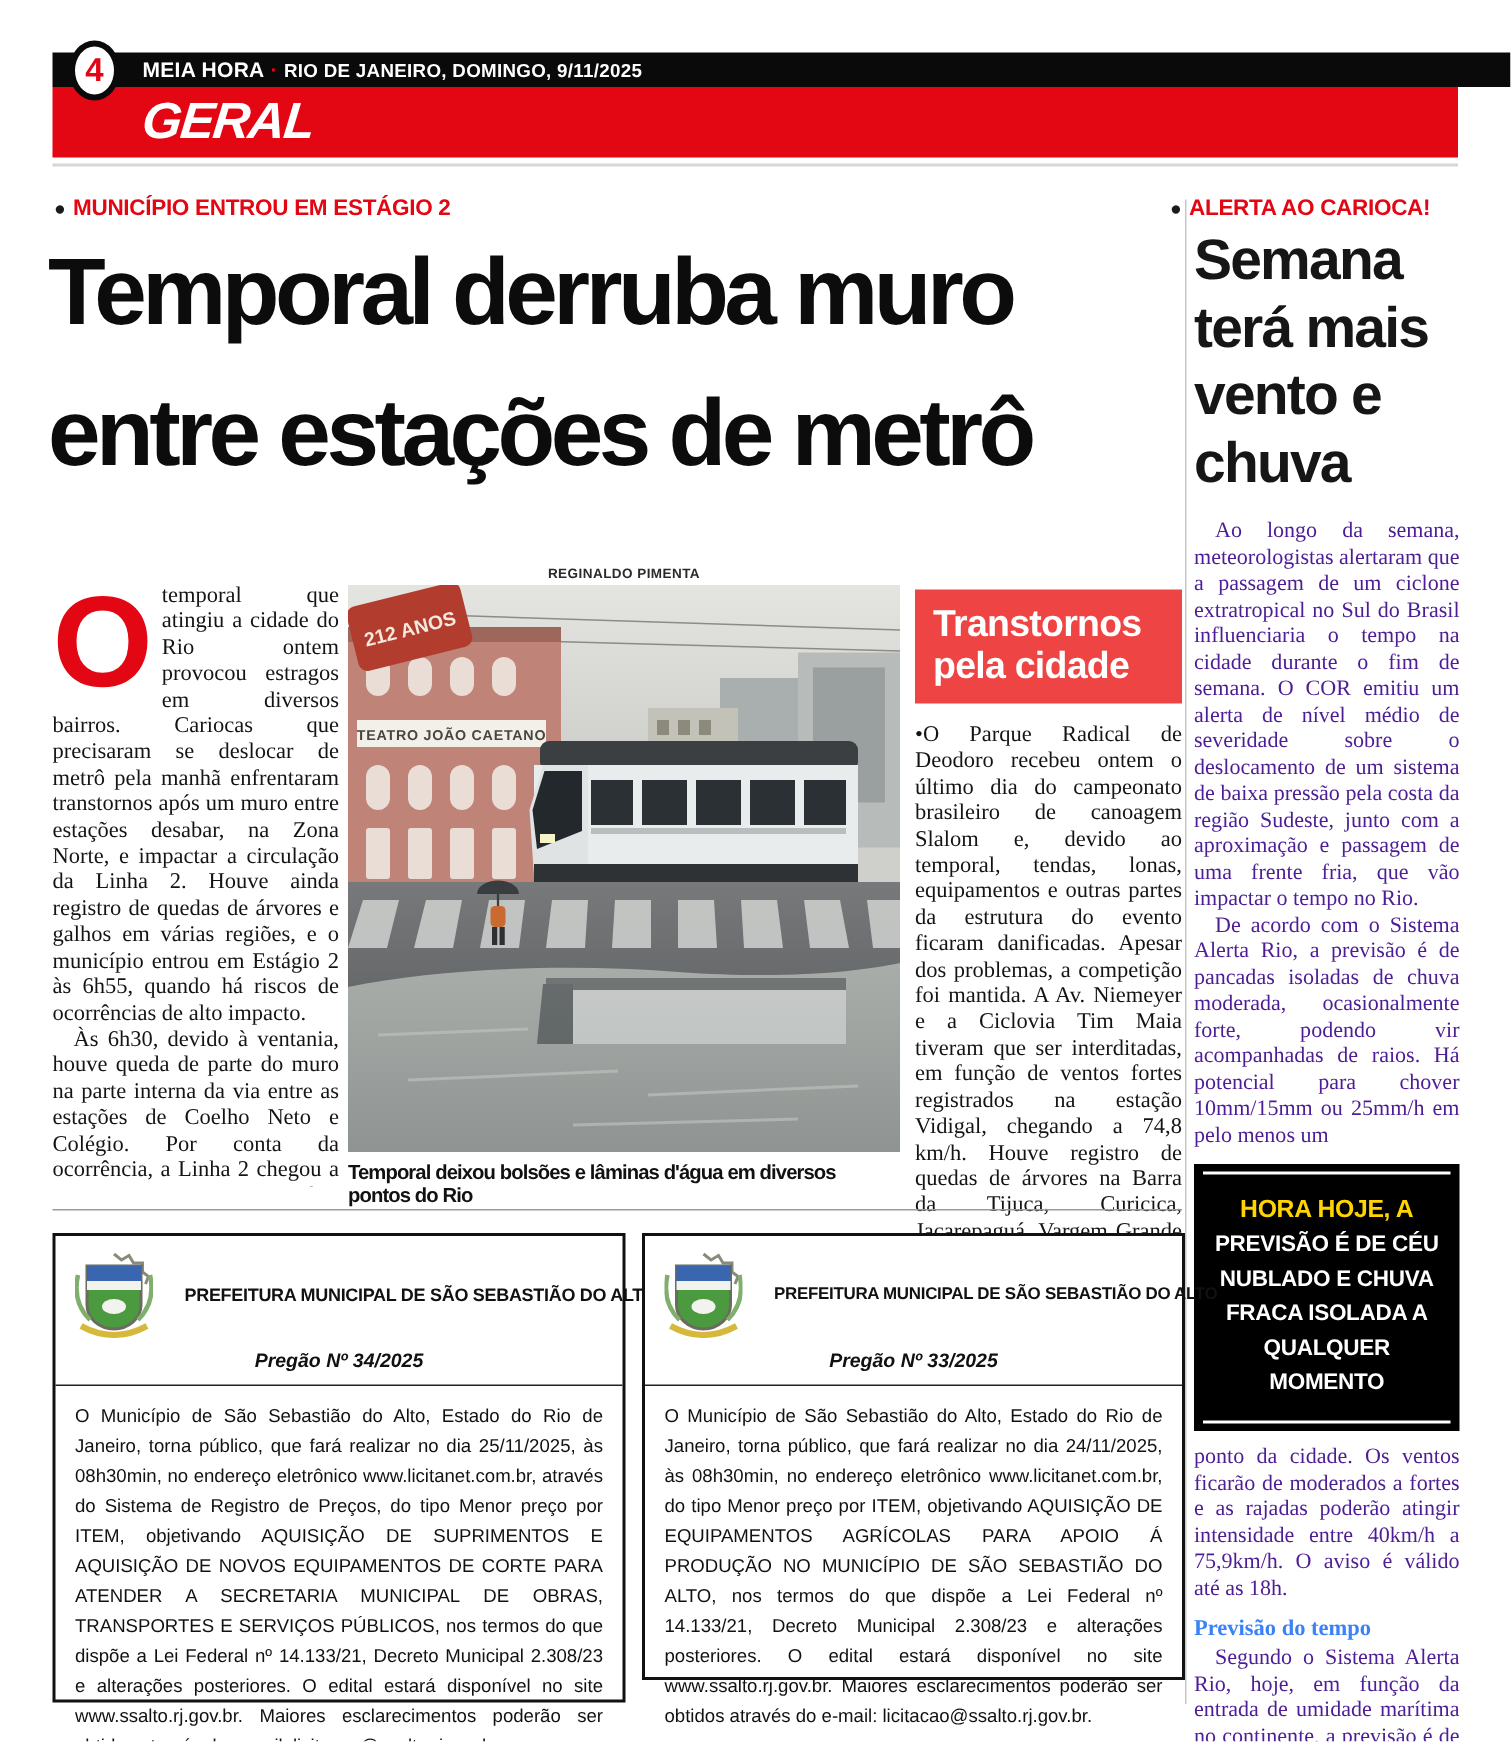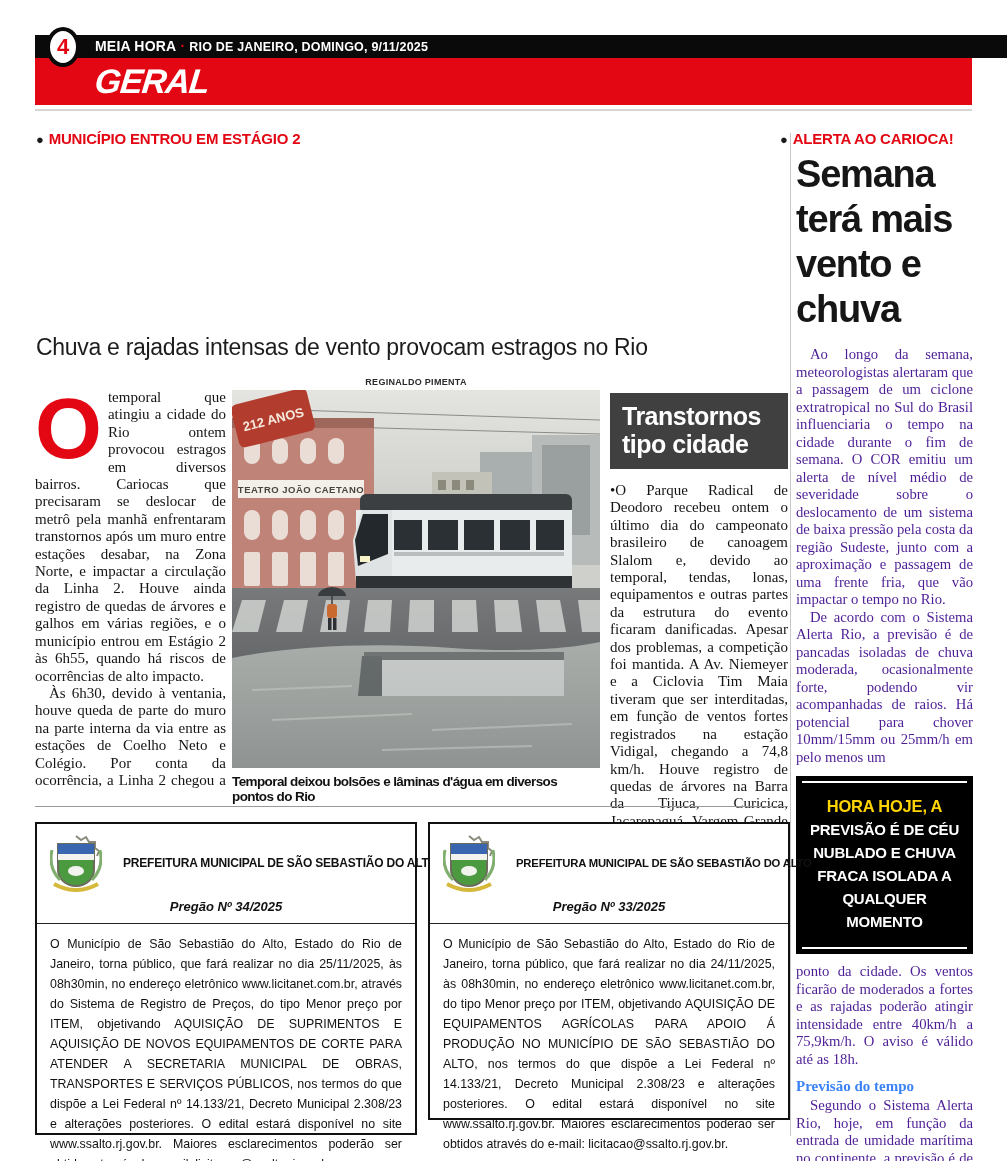--- a/index.html
+++ b/index.html
@@ -49,21 +49,21 @@
     font-family:"Liberation Sans", sans-serif; padding:4px 6px 0 0;
   }
 
   
   .credit { position:absolute; left:232px; top:377px; width:368px; text-align:center; font-size:9px; font-weight:bold; color:#2a2a2a; letter-spacing:.3px; }
   .photo { position:absolute; left:232px; top:390px; width:368px; height:378px; background:#cfcfcb; overflow:hidden; }
   .caption { position:absolute; left:232px; top:774px; width:368px; font-size:13.5px; font-weight:bold; color:#111; letter-spacing:-0.6px; }
 
   
   .mid-col { position:absolute; left:610px; top:393px; width:178px; }
-  .mid-box { background:#404040; color:#fff; padding:9px 10px 11px 12px; }
+  .mid-box { background:#ef4444; color:#fff; padding:9px 10px 11px 12px; }
   .mid-box .t { font-size:25px; line-height:28px; font-weight:600; letter-spacing:-0.5px; }
   .mid-body { margin-top:13px; }
 
   
   .vrule { position:absolute; left:790px; top:133px; width:1px; height:1003px; background:#c7c7c7; }
   .hrule-story { position:absolute; left:35px; top:806px; width:753px; height:1px; background:#9a9a9a; }
 
   
   .right-col { position:absolute; left:796px; top:152px; width:177px; }
   .right-headline { font-size:38px; line-height:45px; font-weight:600; color:#161616; letter-spacing:-1.2px; margin-bottom:14px; }
@@ -104,21 +104,24 @@
     <span>4</span>
   </div>
   <div class="sectionbar">
     <div class="section-title">GERAL</div>
   </div>
   <div class="header-shadow"></div>
 
   <div class="kicker kicker-left">
     <span class="dot">●</span><span>MUNICÍPIO ENTROU EM ESTÁGIO 2</span>
   </div>
-  <div class="subhead">Chuva e rajadas intensas de vento provocam estragos no Rio</div>
+  <div class="headline">
+    <div>Temporal derruba muro</div>
+    <div>entre estações de metrô</div>
+  </div>
 
   <div class="col-left serif">
     <p><span class="dropcap">O</span><span>temporal que atingiu a cidade do Rio ontem provocou estragos em diversos bairros. Cariocas que precisaram se deslocar de metrô pela manhã enfrentaram transtornos após um muro entre estações desabar, na Zona Norte, e impactar a circulação da Linha 2. Houve ainda registro de quedas de árvores e galhos em várias regiões, e o município entrou em Estágio 2 às 6h55, quando há riscos de ocorrências de alto impacto.</span></p>
     <p class="second">Às 6h30, devido à ventania, houve queda de parte do muro na parte interna da via entre as estações de Coelho Neto e Colégio. Por conta da ocorrência, a Linha 2 chegou a operar somente entre Irajá e Botafogo, mas a circulação entre Pavuna e Colégio foi retomada às 8h10. “Equipes da concessionária atuaram no local para restabelecer a operação rapidamente”, disse a empresa. Não houve feridos.</p>
   </div>
 
   <div class="credit">REGINALDO PIMENTA</div>
   <div class="photo">
     <svg width="368" height="378" viewBox="0 0 368 378" xmlns="http://www.w3.org/2000/svg">
       <defs>
@@ -232,21 +235,21 @@
         <rect x="96" y="228" width="3.5" height="12" fill="#2e3134"></rect>
         <rect x="101" y="228" width="3.5" height="12" fill="#2e3134"></rect>
       </g>
     </svg>
   </div>
   <div class="caption">Temporal deixou bolsões e lâminas d'água em diversos pontos do Rio</div>
 
   <div class="mid-col">
     <div class="mid-box">
       <div class="t">Transtornos</div>
-      <div class="t">tipo cidade</div>
+      <div class="t">pela cidade</div>
     </div>
     <div class="mid-body serif">•O Parque Radical de Deodoro recebeu ontem o último dia do campeonato brasileiro de canoagem Slalom e, devido ao temporal, tendas, lonas, equipamentos e outras partes da estrutura do evento ficaram danificadas. Apesar dos problemas, a competição foi mantida. A Av. Niemeyer e a Ciclovia Tim Maia tiveram que ser interditadas, em função de ventos fortes registrados na estação Vidigal, chegando a 74,8 km/h. Houve registro de quedas de árvores na Barra da Tijuca, Curicica, Jacarepaguá, Vargem Grande e Taquara, em Coelho Neto, Sampaio, Irajá, Bancários, Pavuna, Marechal Hermes e Alto da Boa Vista. Galhos caíram em vias de São Conrado, Laranjeiras, Leblon e Botafogo.</div>
   </div>
 
   <div class="vrule"></div>
   <div class="hrule-story"></div>
 
   <div class="kicker kicker-right">
     <span class="dot">●</span><span>ALERTA AO CARIOCA!</span>
   </div>

